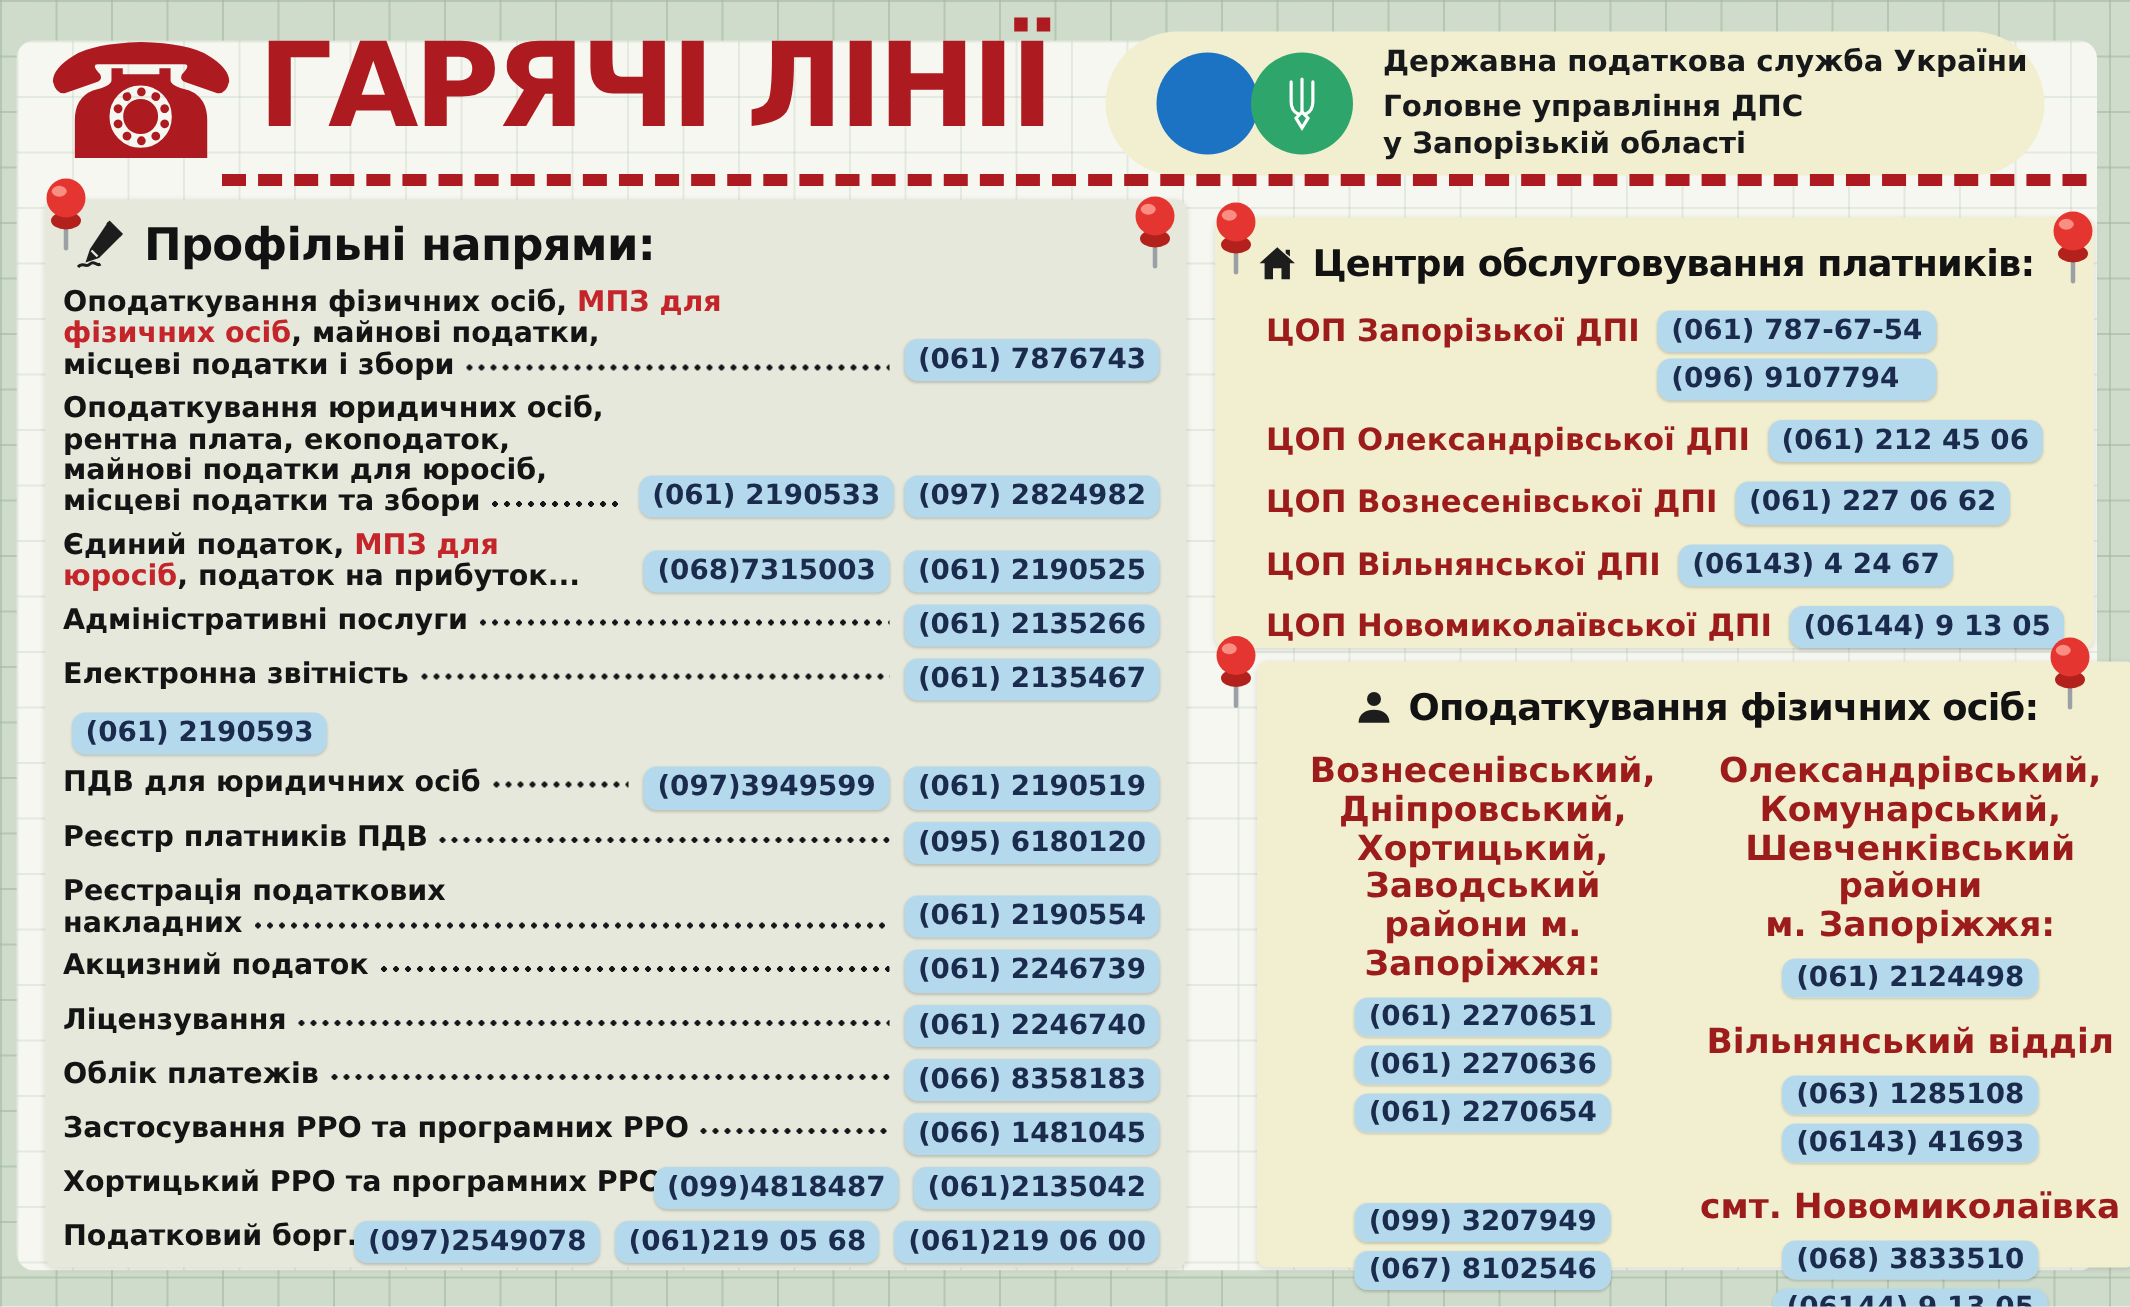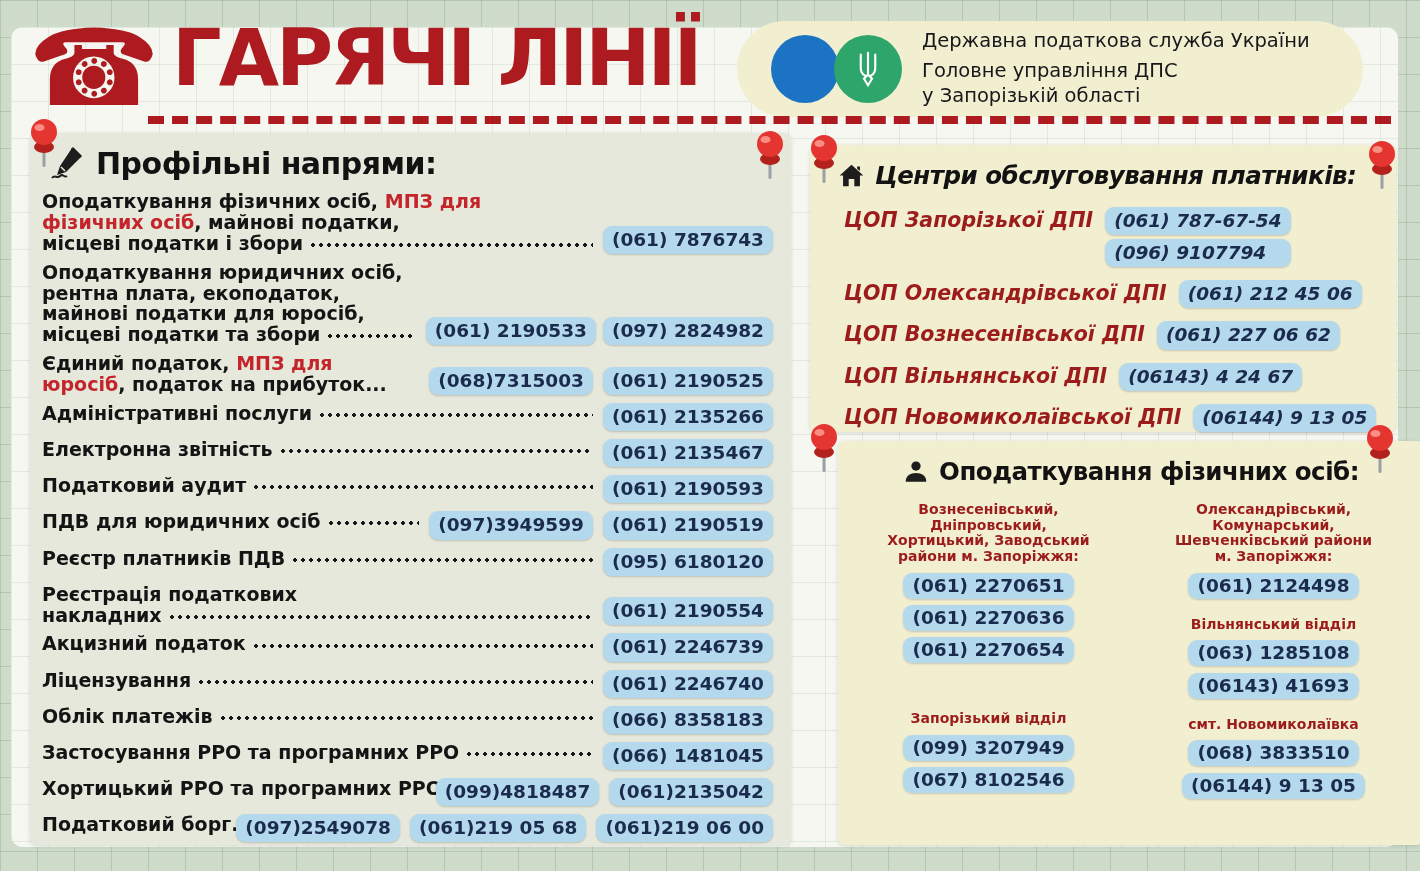--- a/index.html
+++ b/index.html
@@ -16,27 +16,27 @@
     background-size:37px 37px;}
   
   .phone-ico{position:absolute;left:28px;top:16px;font-size:106px;line-height:1;color:var(--accent,#ad1a20);}
   .page-title{position:absolute;left:172px;top:12px;font-size:78px;font-weight:900;letter-spacing:-3px;
     color:var(--accent,#ad1a20);line-height:1.2;white-space:nowrap;}
   .org-box{position:absolute;left:737px;top:21px;width:626px;height:96px;border-radius:48px;
     background:var(--cream,#f2efd1);display:flex;align-items:center;padding-left:34px;box-sizing:border-box;}
   .circ{width:68px;height:68px;border-radius:50%;flex:none;}
   .circ.blue{background:#1c73c4;}
   .circ.green{background:#2ea56b;margin-left:-5px;display:flex;align-items:center;justify-content:center;}
-  .org-text{margin-left:20px;font-size:19.5px;font-weight:400;color:#17181a;line-height:1.28;}
+  .org-text{margin-left:20px;font-size:19.5px;font-weight:700;color:#17181a;line-height:1.28;}
   .org-text .l1{margin-bottom:5px;}
   .divider{position:absolute;left:148px;top:116px;width:1243px;border-top:8px dashed var(--accent,#a5151c);}
   
   .panel{position:absolute;border-radius:7px;box-shadow:0 1px 4px rgba(0,0,0,.13);box-sizing:border-box;}
   .panel-left{left:30px;top:133px;width:761px;height:712px;background:#e5e8da;padding:12px 18px 8px 12px;}
-  .panel-centers{left:810px;top:145px;width:586px;height:287px;background:var(--cream,#f2efd1);padding:16px 14px 18px 20px;font-style:italic;}
+  .panel-centers{left:810px;top:145px;width:586px;height:287px;background:var(--cream,#f2efd1);padding:16px 14px 18px 20px;}
   .panel-ind{left:810px;top:441px;width:586px;height:404px;background:var(--cream,#f2efd1);padding:14px 8px;margin-left:28px;}
   .p-head{display:flex;align-items:center;gap:12px;margin:0 0 10px 6px;}
   .p-head .t{font-size:30px;font-weight:800;color:#121212;letter-spacing:-.5px;}
   .c-head{display:flex;align-items:center;gap:10px;margin:0 0 4px 8px;}
   .c-head .t{font-size:24.5px;font-weight:800;color:#121212;letter-spacing:-.5px;}
   .i-head{display:flex;align-items:center;justify-content:center;gap:10px;margin:2px 0 2px;}
   .i-head .t{font-size:24.5px;font-weight:800;color:#121212;letter-spacing:-.5px;}
   
   #profile-rows{display:flex;flex-direction:column;gap:8px;font-size:19px;font-weight:700;color:#141414;line-height:1.1;}
   .p-row{display:flex;}
@@ -53,21 +53,21 @@
   .p-badges.inline{gap:10px;align-items:flex-end;}
   .p-badges.stack{gap:7px;justify-content:center;align-items:flex-end;}
   
   #centers-list{display:flex;flex-direction:column;}
   .c-row{display:flex;align-items:flex-start;margin:13px 0 0 14px;}
   .c-label{font-size:20.5px;font-weight:800;color:var(--dkred,#9c1c1c);line-height:1.3;white-space:nowrap;}
   .c-badges{display:flex;flex-direction:column;gap:4px;margin-left:12px;}
   
   #ind-cols{display:flex;}
   .ind-col{flex:1;text-align:center;min-width:0;}
-  .ind-h{font-size:14px;font-weight:800;color:var(--dkred,#a11b1b);line-height:1.12;white-space:pre-line;margin-top:14px;}
+  .ind-h{font-size:23px;font-weight:800;color:var(--dkred,#a11b1b);line-height:1.12;white-space:pre-line;margin-top:14px;}
   .ind-p{margin-top:9px;}
   .ind-col0 > div:nth-child(5){margin-top:50px;}
   .ind-col1 > div:nth-child(3){margin-top:20px;}
   .ind-col1 > div:nth-child(6){margin-top:20px;}
   .pin{position:absolute;z-index:5;}
   svg{display:block;}
 </style>
 </head>
 <body>
 
@@ -166,26 +166,20 @@
             <div class="p-line p-last">
               <span class="seg">Електронна звітність</span>
               <span class="leader"></span>
             </div>
           </div>
           <div class="p-badges inline">
             <span class="badge">(061) 2135467</span>
           </div>
         </div>
         <div class="p-row">
-          <div class="p-label">
-            <div class="p-line p-last">
-              <span class="seg">Податковий аудит</span>
-              <span class="leader"></span>
-            </div>
-          </div>
           <div class="p-badges inline">
             <span class="badge">(061) 2190593</span>
           </div>
         </div>
         <div class="p-row">
           <div class="p-label">
             <div class="p-line p-last">
               <span class="seg">ПДВ для юридичних осіб</span>
               <span class="leader"></span>
             </div>
@@ -340,21 +334,20 @@
     </div>
     <div id="ind-cols">
         <div class="ind-col ind-col0">
           <div class="ind-h">Вознесенівський,
 Дніпровський,
 Хортицький, Заводський
 райони м. Запоріжжя:</div>
           <div class="ind-p"><span class="badge">(061) 2270651</span></div>
           <div class="ind-p"><span class="badge">(061) 2270636</span></div>
           <div class="ind-p"><span class="badge">(061) 2270654</span></div>
-          <div class="ind-h">Запорізький відділ</div>
           <div class="ind-p"><span class="badge">(099) 3207949</span></div>
           <div class="ind-p"><span class="badge">(067) 8102546</span></div>
         </div>
         <div class="ind-col ind-col1">
           <div class="ind-h">Олександрівський,
 Комунарський,
 Шевченківський райони
 м. Запоріжжя:</div>
           <div class="ind-p"><span class="badge">(061) 2124498</span></div>
           <div class="ind-h">Вільнянський відділ</div>

